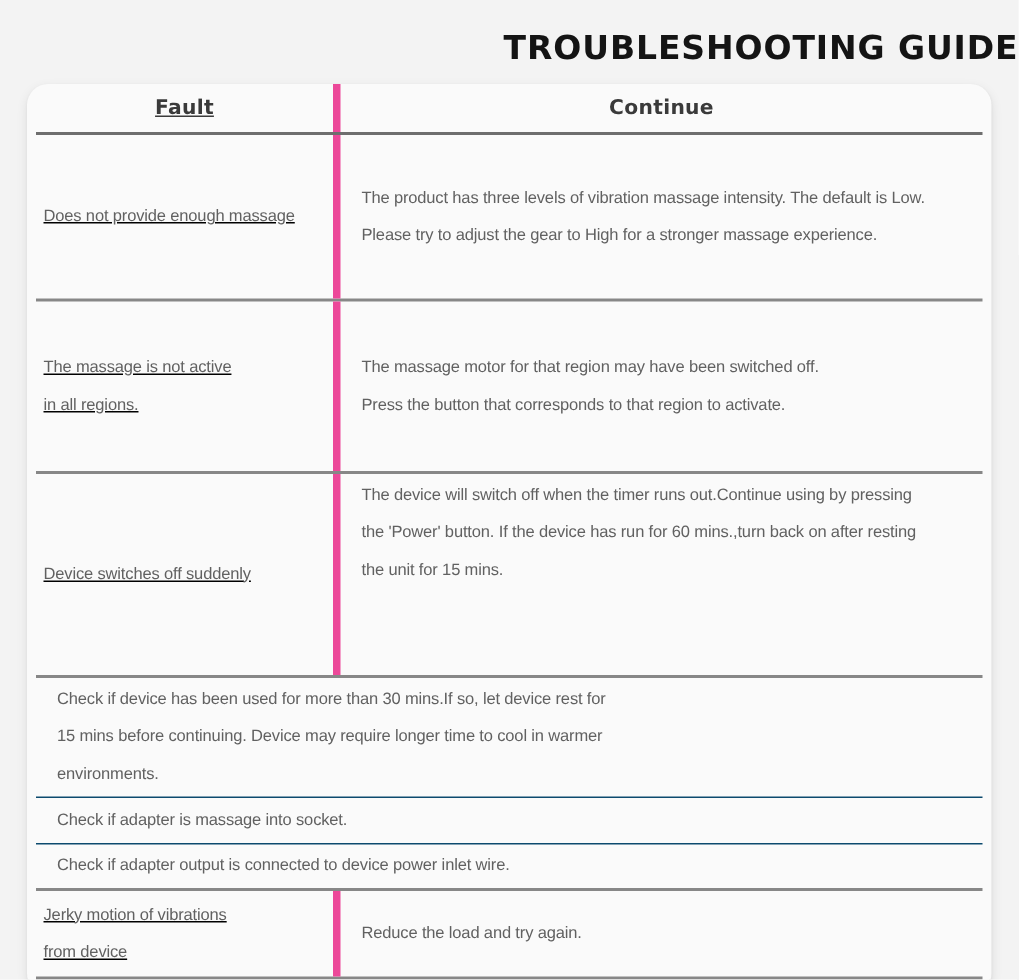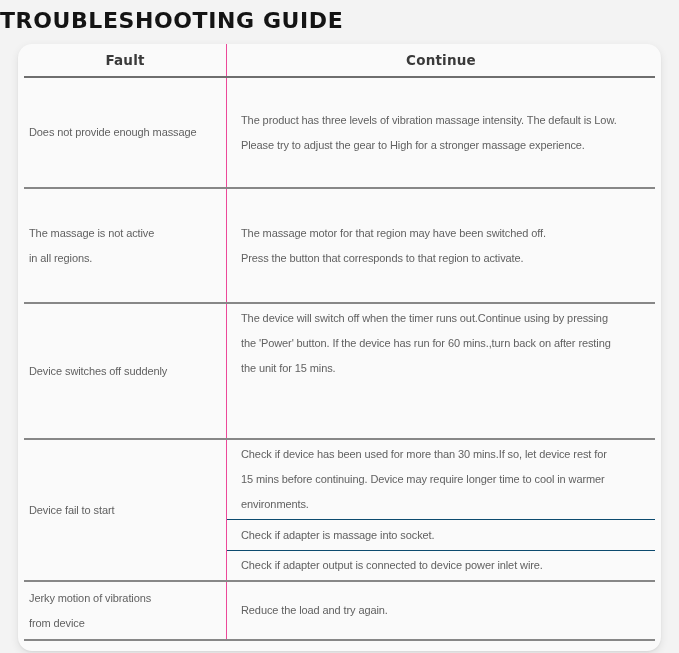--- a/index.html
+++ b/index.html
@@ -3,22 +3,22 @@
 <meta charset="utf-8">
 <style>
   html,body{margin:0;padding:0;}
   body{
     width:679px;height:653px;
     background:#f3f3f3;
     font-family:"Liberation Sans", sans-serif;
     overflow:hidden;
   }
   .page-title{
-    margin:8px 0 11px 0;
-    text-align:left;
+    margin:20px 0 11px 0;
+    text-align:right;
     font-family:"DejaVu Sans", sans-serif;
     font-weight:700;
     font-size:22px;
     letter-spacing:0.6px;
     color:#141414;
   }
   .card{
     width:643px;
     margin:0 auto;
     background:#fafafa;
@@ -34,26 +34,27 @@
   }
   .r-head{height:34px;border-bottom:2px solid #6e6e6e;}
   .r0{height:111px;}
   .r1{height:115px;}
   .r2{height:136px;}
   .r3{height:142px;}
   .r4{height:59px;}
   .cell{box-sizing:border-box;}
   .fault{
     flex:0 0 203px;
-    border-right:1px solid #ec4899;
+    border-right:5px solid #ec4899;
     display:flex;
     flex-direction:column;
     justify-content:center;
     padding-left:5px;
     padding-right:6px;
+    text-decoration:underline;
   }
   .sol{
     flex:1 1 auto;
     display:flex;
     flex-direction:column;
     min-width:0;
   }
   .blk{
     flex:1 1 auto;
     display:flex;
@@ -130,23 +131,20 @@
     <div class="cell sol">
       <div class="blk bh78">
         <div class="line">The device will switch off when the timer runs out.Continue using by pressing</div>
         <div class="line">the 'Power' button. If the device has run for 60 mins.,turn back on after resting</div>
         <div class="line">the unit for 15 mins.</div>
       </div>
     </div>
   </div>
 
   <div class="trow r3">
-    <div class="cell fault">
-      <div class="line">Device fail to start</div>
-    </div>
     <div class="cell sol">
       <div class="blk bh80">
         <div class="line">Check if device has been used for more than 30 mins.If so, let device rest for</div>
         <div class="line">15 mins before continuing. Device may require longer time to cool in warmer</div>
         <div class="line">environments.</div>
       </div>
       <div class="blk bh31">
         <div class="line">Check if adapter is massage into socket.</div>
       </div>
       <div class="blk">

